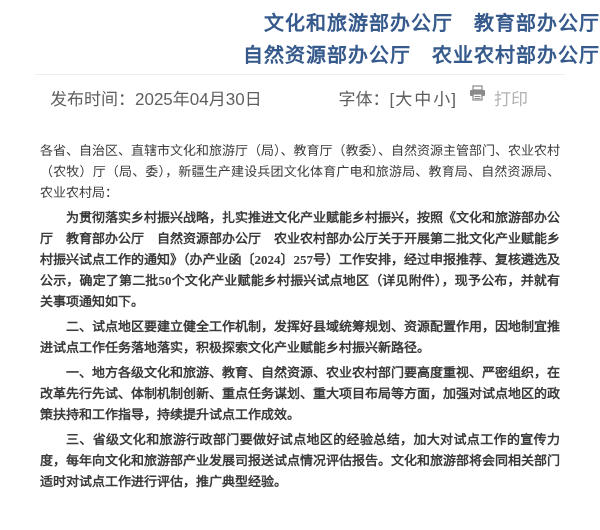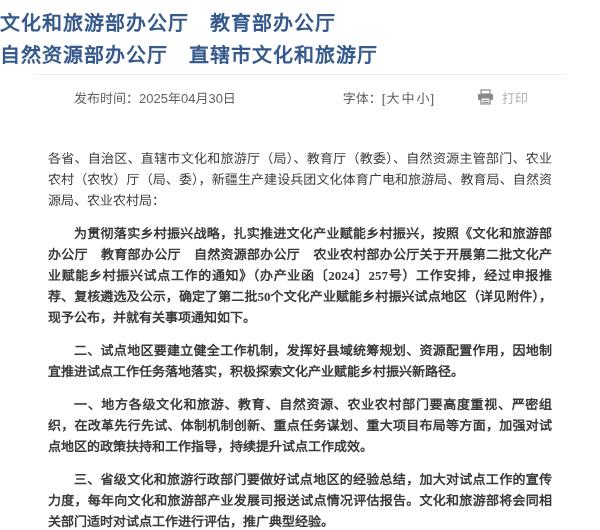--- a/index.html
+++ b/index.html
@@ -6,72 +6,71 @@
   .page {
     position: relative;
     width: 600px;
     height: 530px;
     background: #ffffff;
     overflow: hidden;
     font-family: "Liberation Serif", "DejaVu Serif", serif;
   }
   .title-block {
     padding-top: 7px;
-    text-align: left;
+    text-align: right;
     color: #365a8c;
     font-weight: bold;
     font-size: 20px;
     line-height: 32px;
     letter-spacing: 1px;
   }
   .divider {
     margin: 3px 35px 0 35px;
     border-top: 1px solid #ededed;
     height: 0;
   }
   .toolbar {
     display: flex;
     align-items: center;
     justify-content: space-between;
     height: 44px;
-    padding: 0 72px 0 74px;
-    font-size: 13px;
+    padding: 0 72px 0 50px;
+    font-size: 17px;
     color: #5f5f5f;
     font-family: "Liberation Sans", "DejaVu Sans", sans-serif;
   }
   .toolbar .publish { white-space: nowrap; }
   .font-control { white-space: nowrap; margin-left: 64px; }
   .font-size-option { cursor: pointer; padding: 0 1px; }
   .print-button {
     display: flex;
-    align-items: center;
     gap: 8px;
     cursor: pointer;
     color: #b3b3b3;
     white-space: nowrap;
   }
   .print-button svg { display: block; }
   .body-text {
     padding: 17px 36px 0 36px;
     font-size: 13px;
     line-height: 21px;
     color: #3b3b3b;
     text-align: justify;
   }
-  .body-text p { margin: 12px; }
+  .body-text p { margin: 4px; }
   .body-text p.indent { text-indent: 2em; font-weight: bold; }
 </style>
 </head>
 <body>
 
 <div class="page">
 
   <div class="title-block">
     <div>文化和旅游部办公厅　教育部办公厅</div>
-    <div>自然资源部办公厅　直辖市文化和旅游厅</div>
+    <div>自然资源部办公厅　农业农村部办公厅</div>
   </div>
 
   <div class="divider"></div>
 
   <div class="toolbar">
     <div class="publish">
       <span>发布时间：</span><span>2025年04月30日</span>
     </div>
     <div class="font-control">
       <span>字体：</span><span>[</span><span class="font-size-option">大</span><span class="font-size-option">中</span><span class="font-size-option">小</span><span>]</span>

